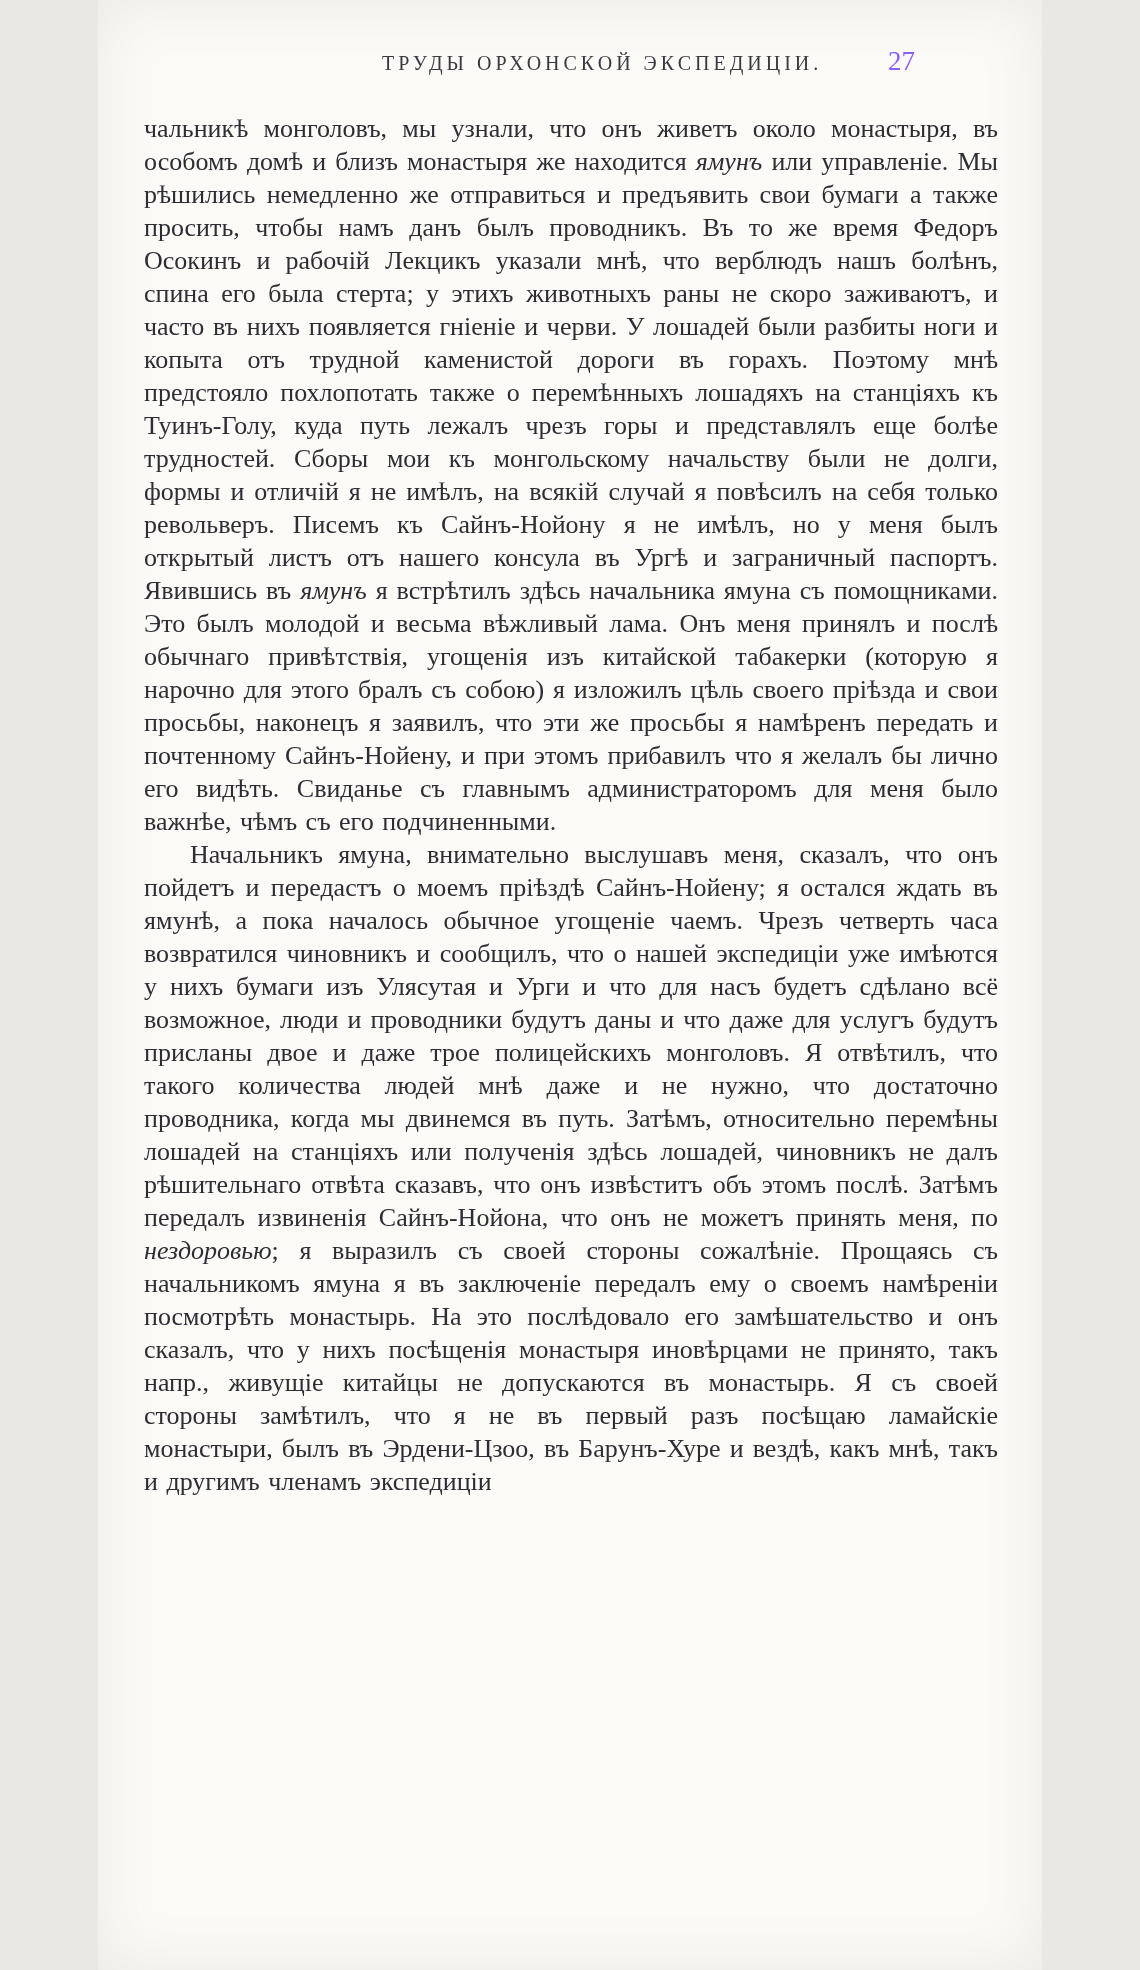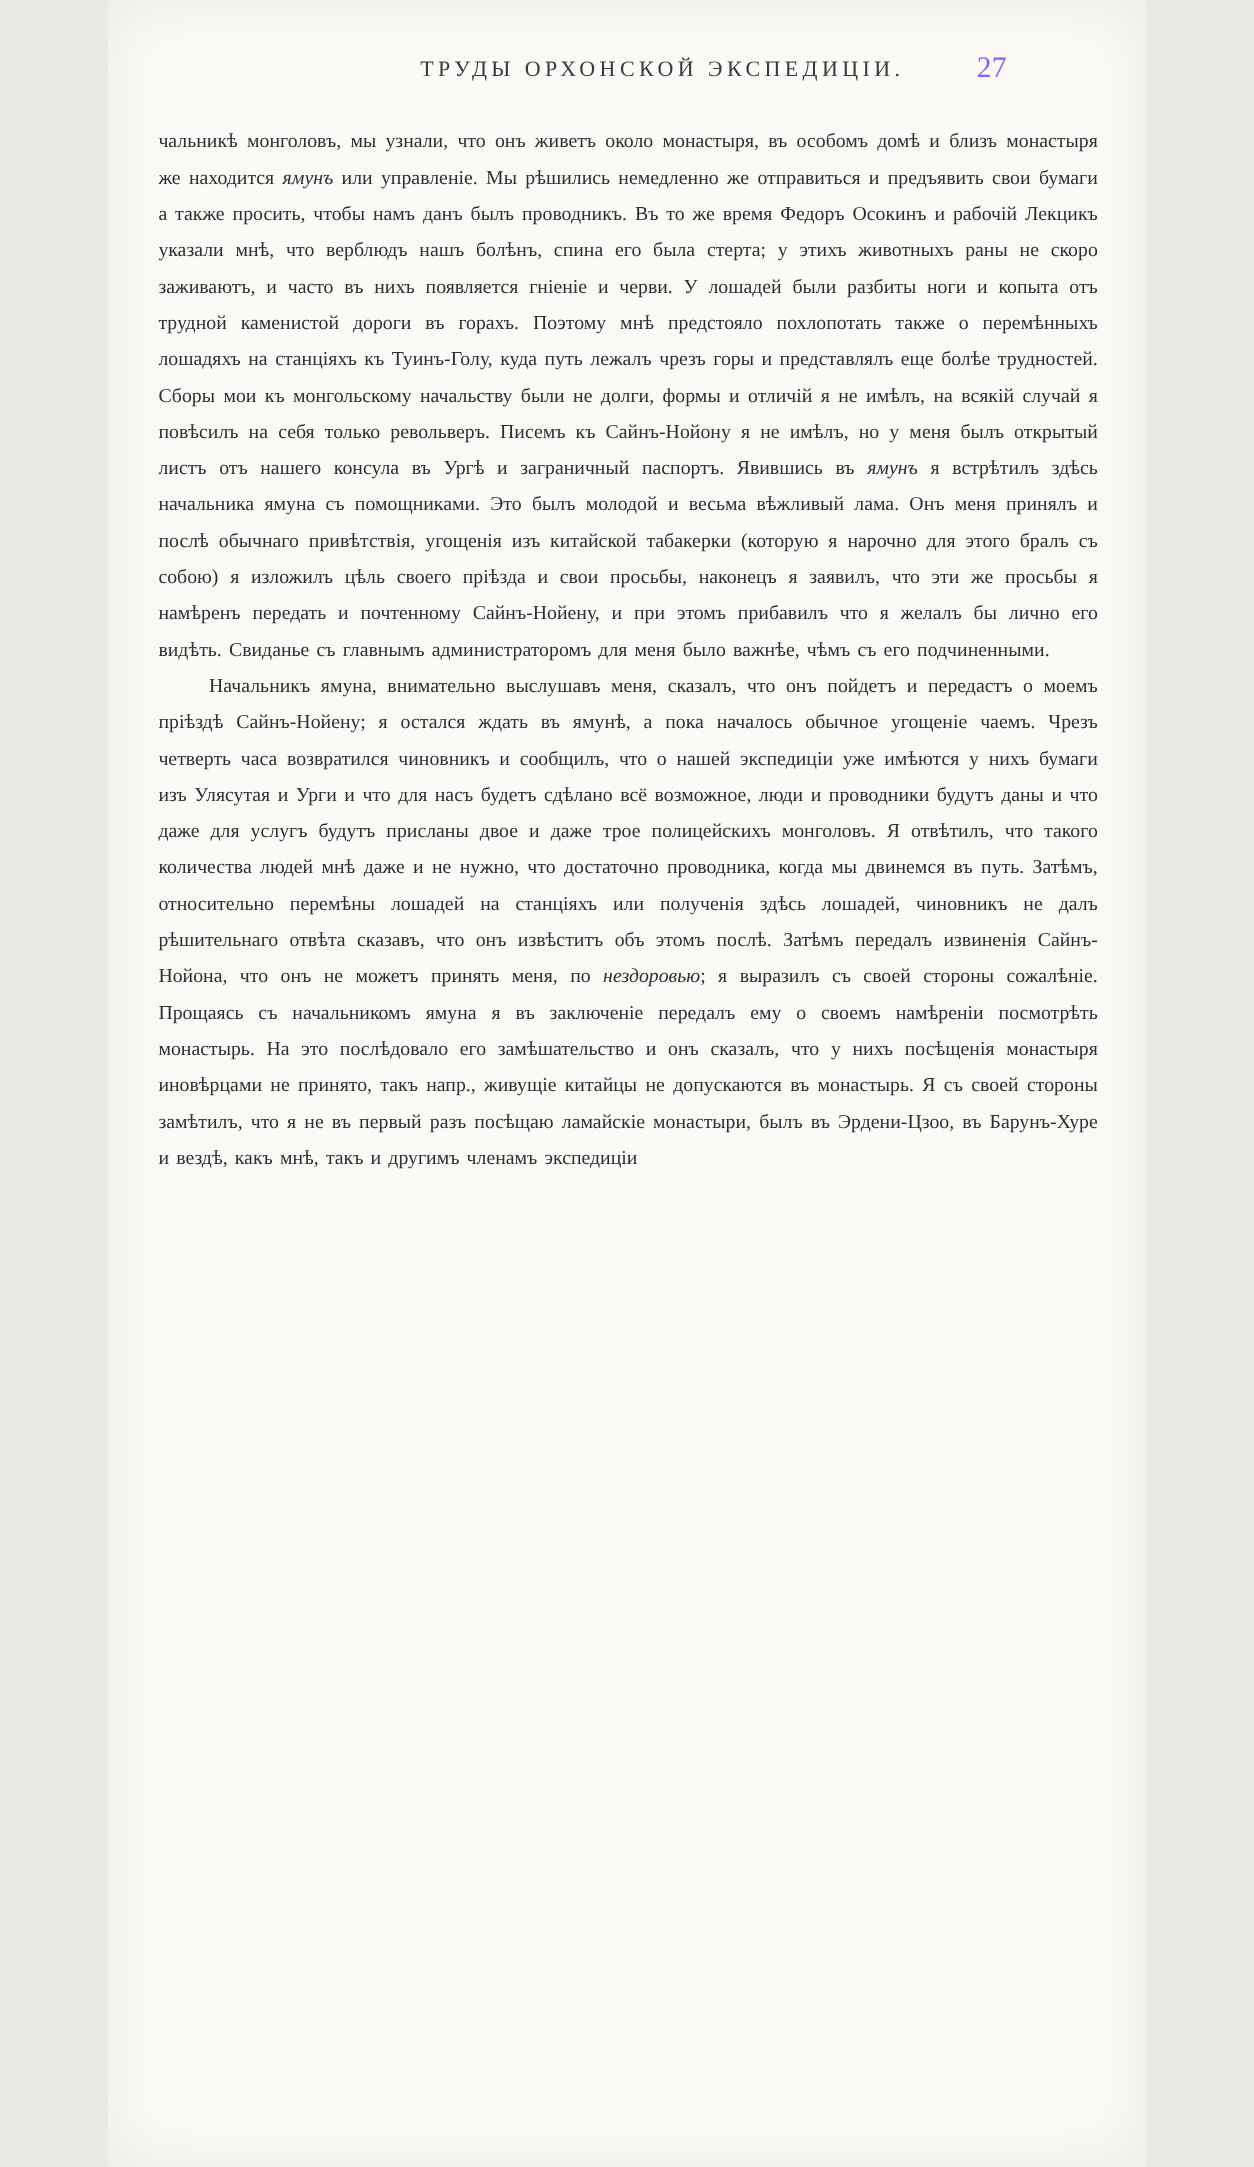--- a/index.html
+++ b/index.html
@@ -37,21 +37,21 @@
     white-space:nowrap;
   }
   .folio{
     position:absolute;
     left:744px;
     top:0;
     font-size:27px;
     color:#8b5cf6;
   }
   .text-block{
-    font-size:18px;
+    font-size:26px;
     line-height:33px;
     text-align:justify;
     word-spacing:2px;
     color:var(--ink);
   }
   .text-block p{
     margin:0;
     text-indent:0;
   }
   .text-block p.indent{

